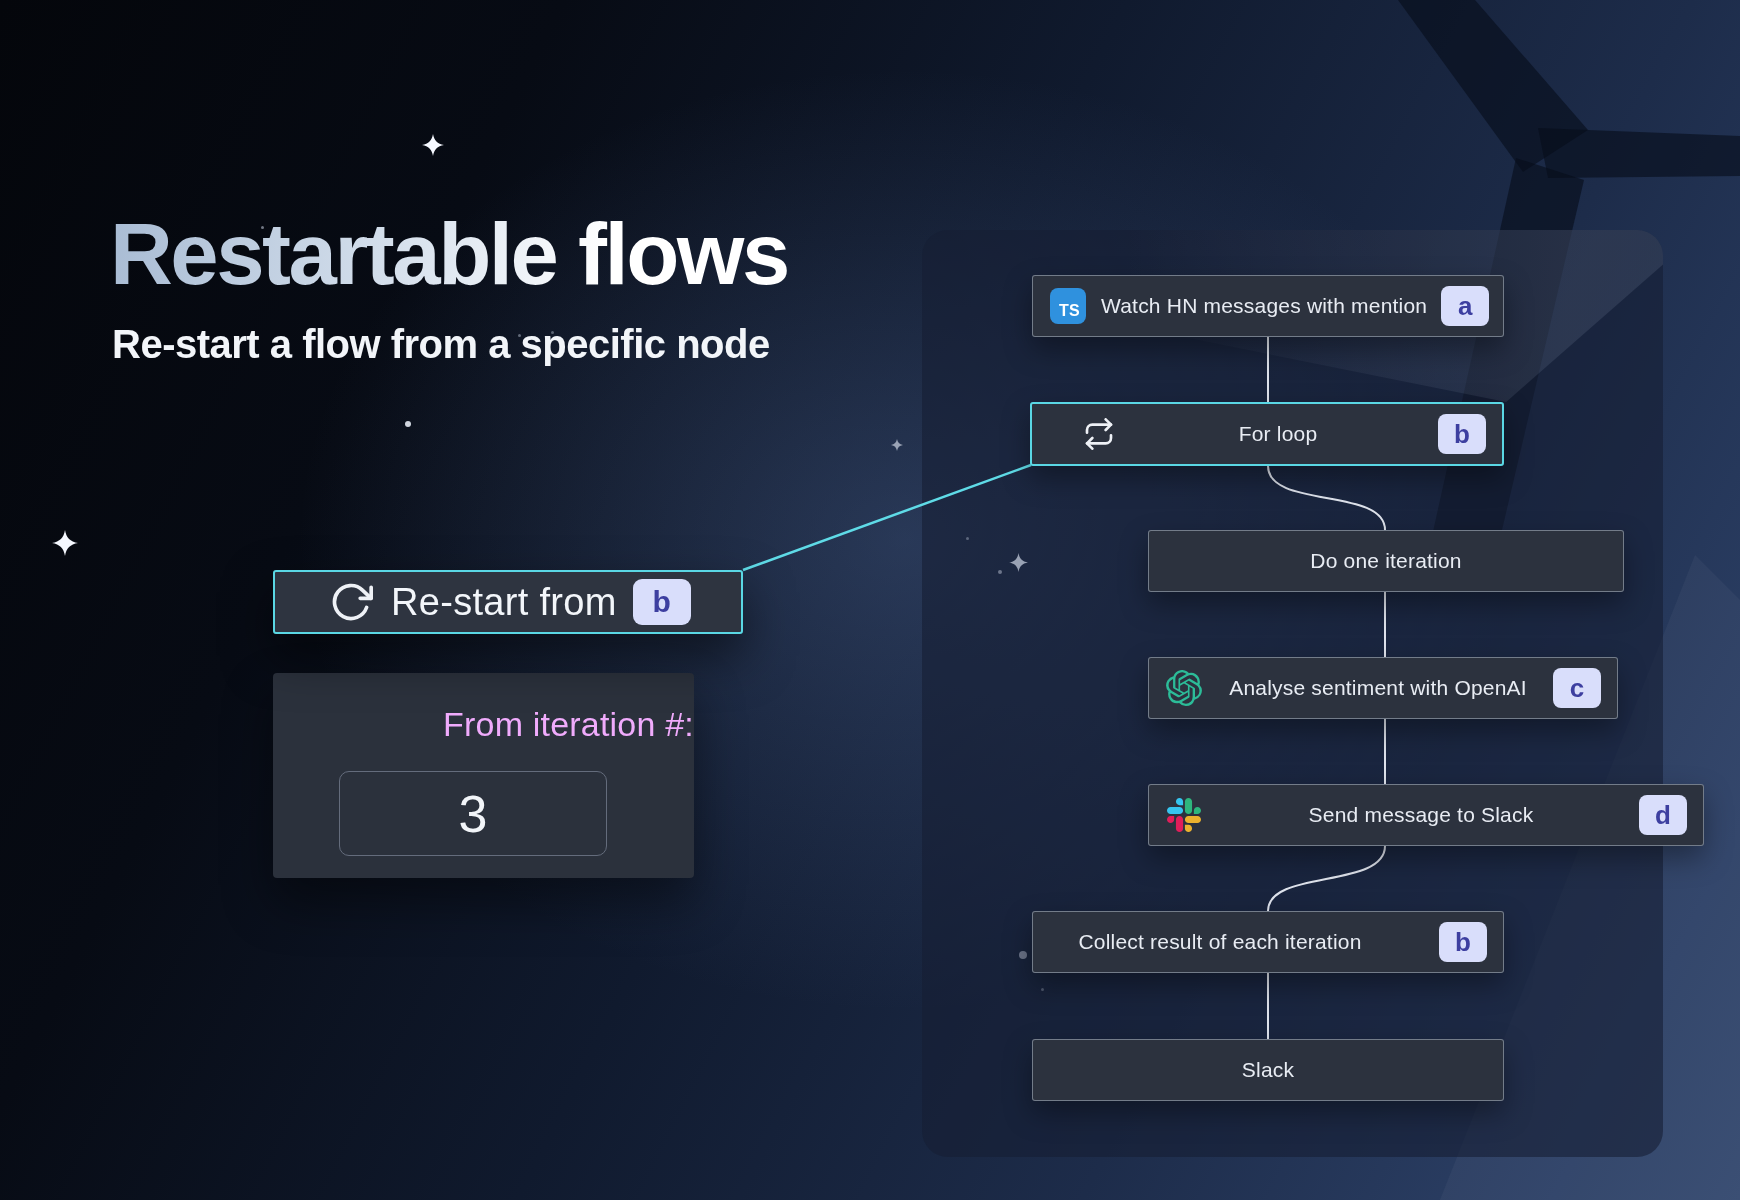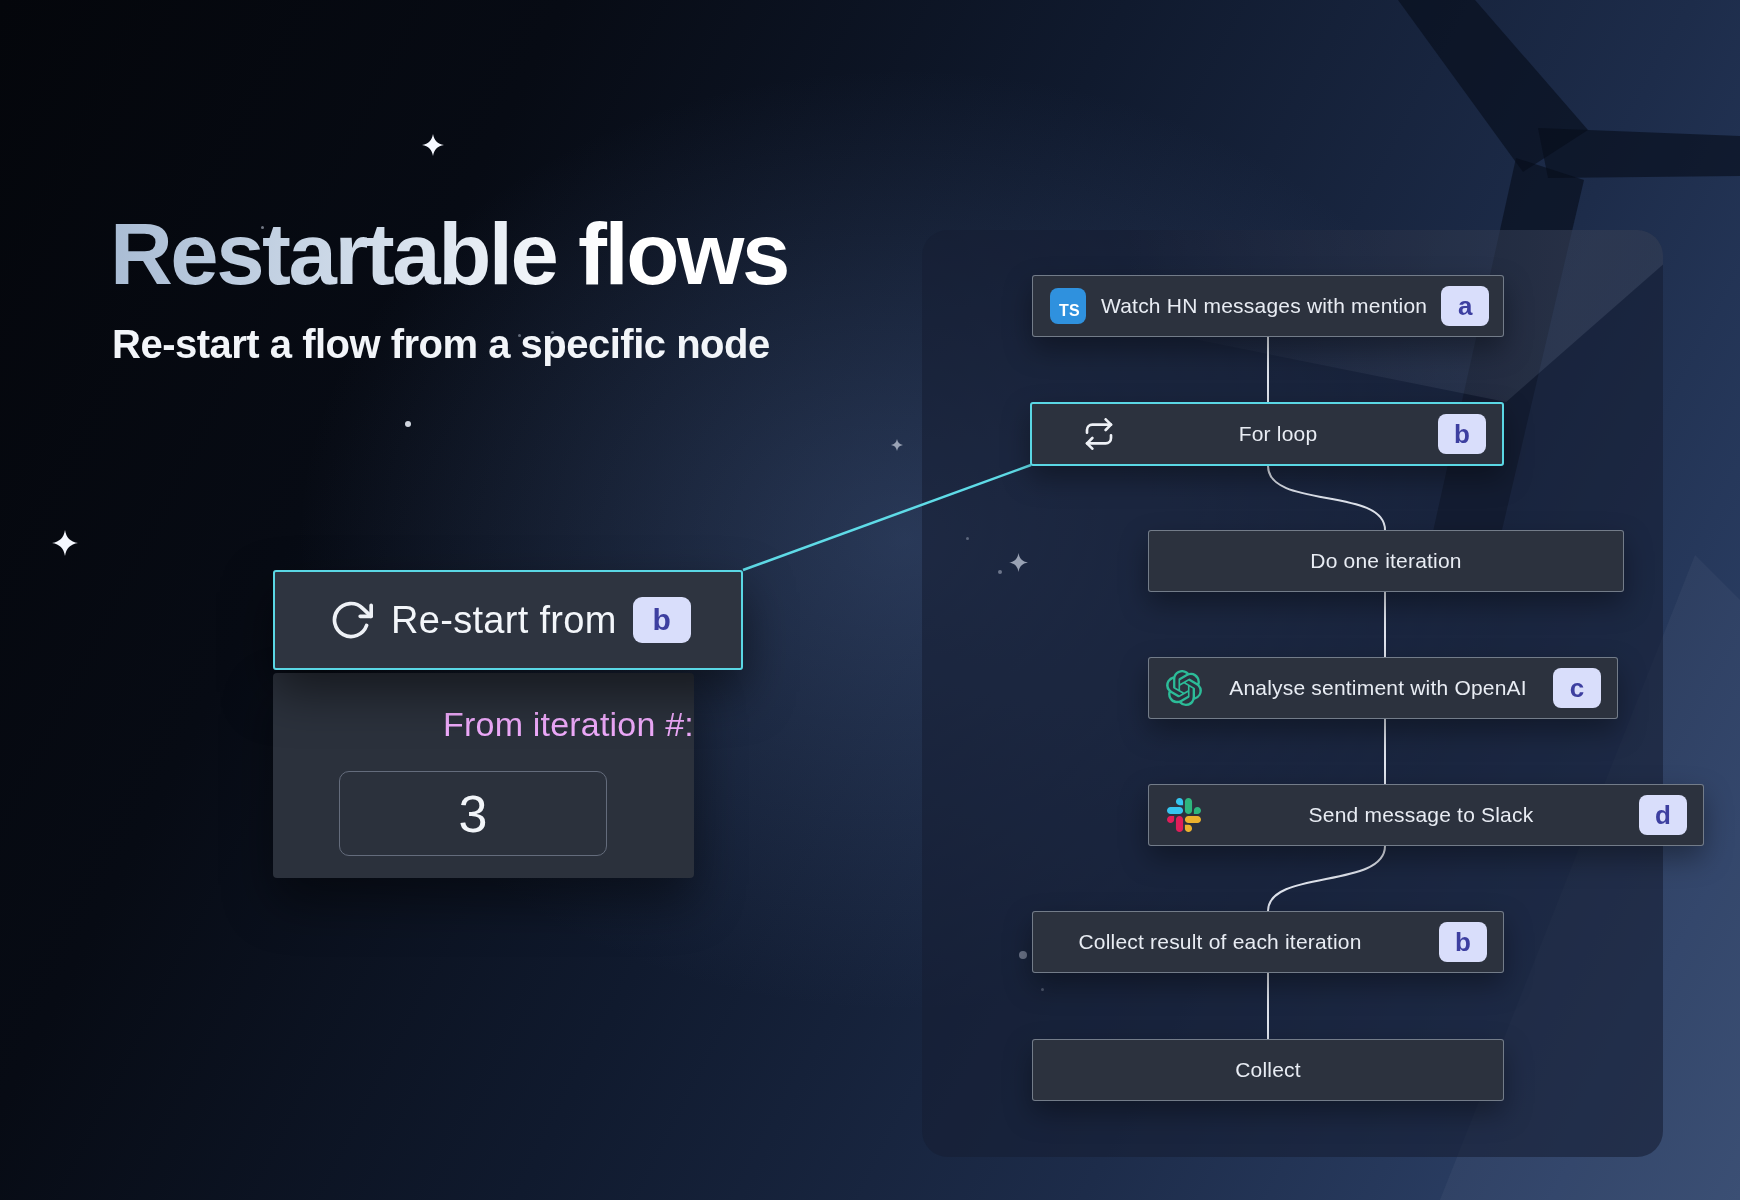--- a/index.html
+++ b/index.html
@@ -61,21 +61,21 @@
   #node-watch  {left:1032px;top:275px;width:472px;}
   #node-forloop{left:1030px;top:402px;width:474px;}
   #node-iter   {left:1148px;top:530px;width:476px;}
   #node-openai {left:1148px;top:657px;width:470px;}
   #node-slack  {left:1148px;top:784px;width:556px;}
   #node-collect{left:1032px;top:911px;width:472px;gap:48px;}
   #node-result {left:1032px;top:1039px;width:472px;}
 
   
   .restart-card{
-    position:absolute;left:273px;top:570px;width:470px;height:100px;z-index:4;cursor:pointer;
+    position:absolute;left:273px;top:570px;width:470px;height:64px;z-index:4;cursor:pointer;
     background:#2e3440;border:2px solid #5ad7e4;border-radius:3px;box-sizing:border-box;
     display:flex;align-items:center;gap:16px;padding:0 52px;
     box-shadow:0 22px 48px rgba(0,0,0,0.5);
   }
   .restart-card .label{flex:1;text-align:center;color:#f3f6fa;font-size:38px;letter-spacing:0.3px;white-space:nowrap;}
   .restart-card .badge{min-width:58px;height:46px;border-radius:9px;font-size:30px;}
   .restart-card .icon-box{width:48px;height:48px;}
 
   
   .iteration-card{
@@ -198,21 +198,21 @@
     <span class="label">Send message to Slack</span>
     <span class="badge">d</span>
   </div>
 
   <div class="node" id="node-collect">
     <span class="label">Collect result of each iteration</span>
     <span class="badge">b</span>
   </div>
 
   <div class="node" id="node-result">
-    <span class="label">Collect</span>
+    <span class="label">Slack</span>
   </div>
 
   <div class="restart-card">
     <span class="icon-box">
       <svg width="44" height="44" viewBox="0 0 24 24" stroke="#eef1f6" stroke-width="2" fill="none" stroke-linecap="round" stroke-linejoin="round">
         <polyline points="23 4 23 10 17 10"></polyline>
         <path d="M20.49 15a9 9 0 1 1-2.12-9.36L23 10"></path>
       </svg>
     </span>
     <span class="label">Re-start from</span>

